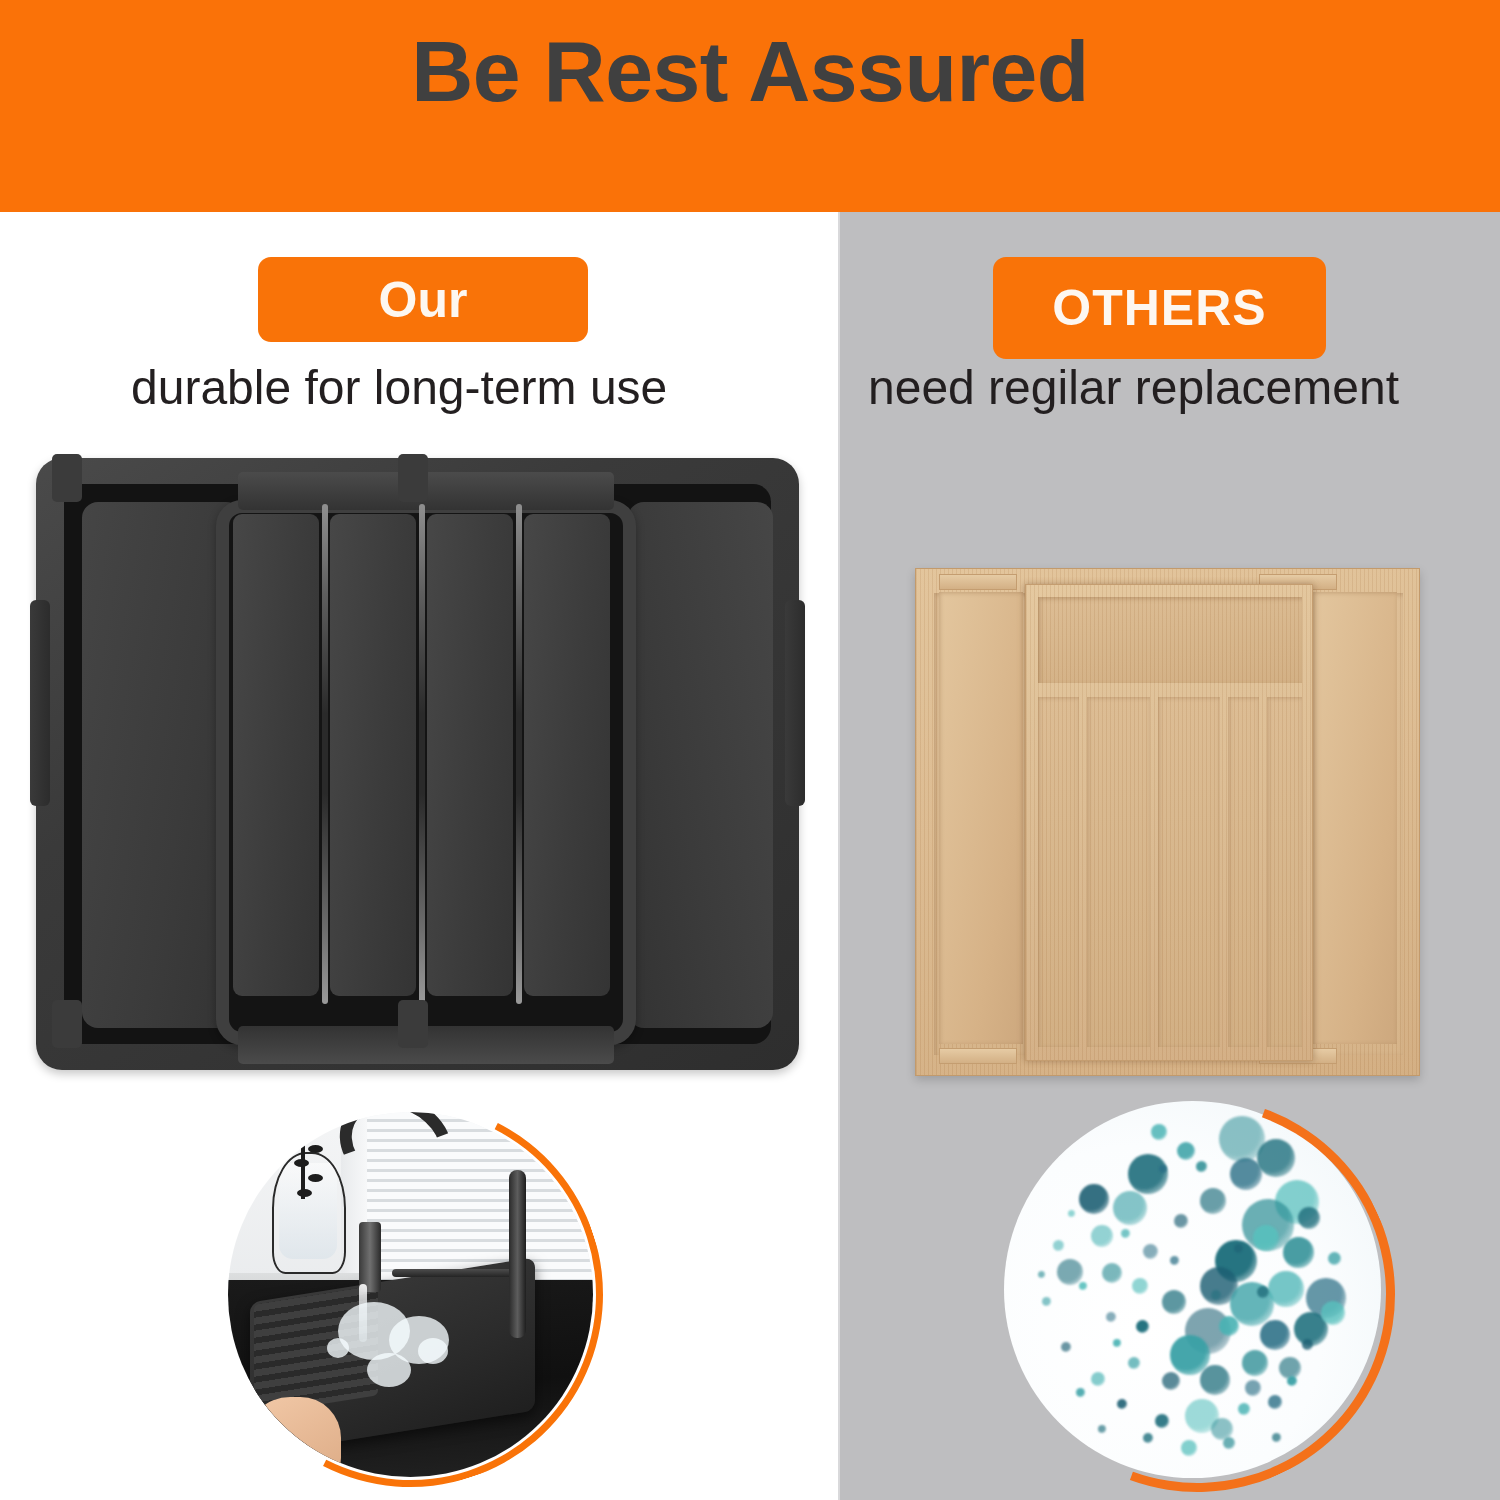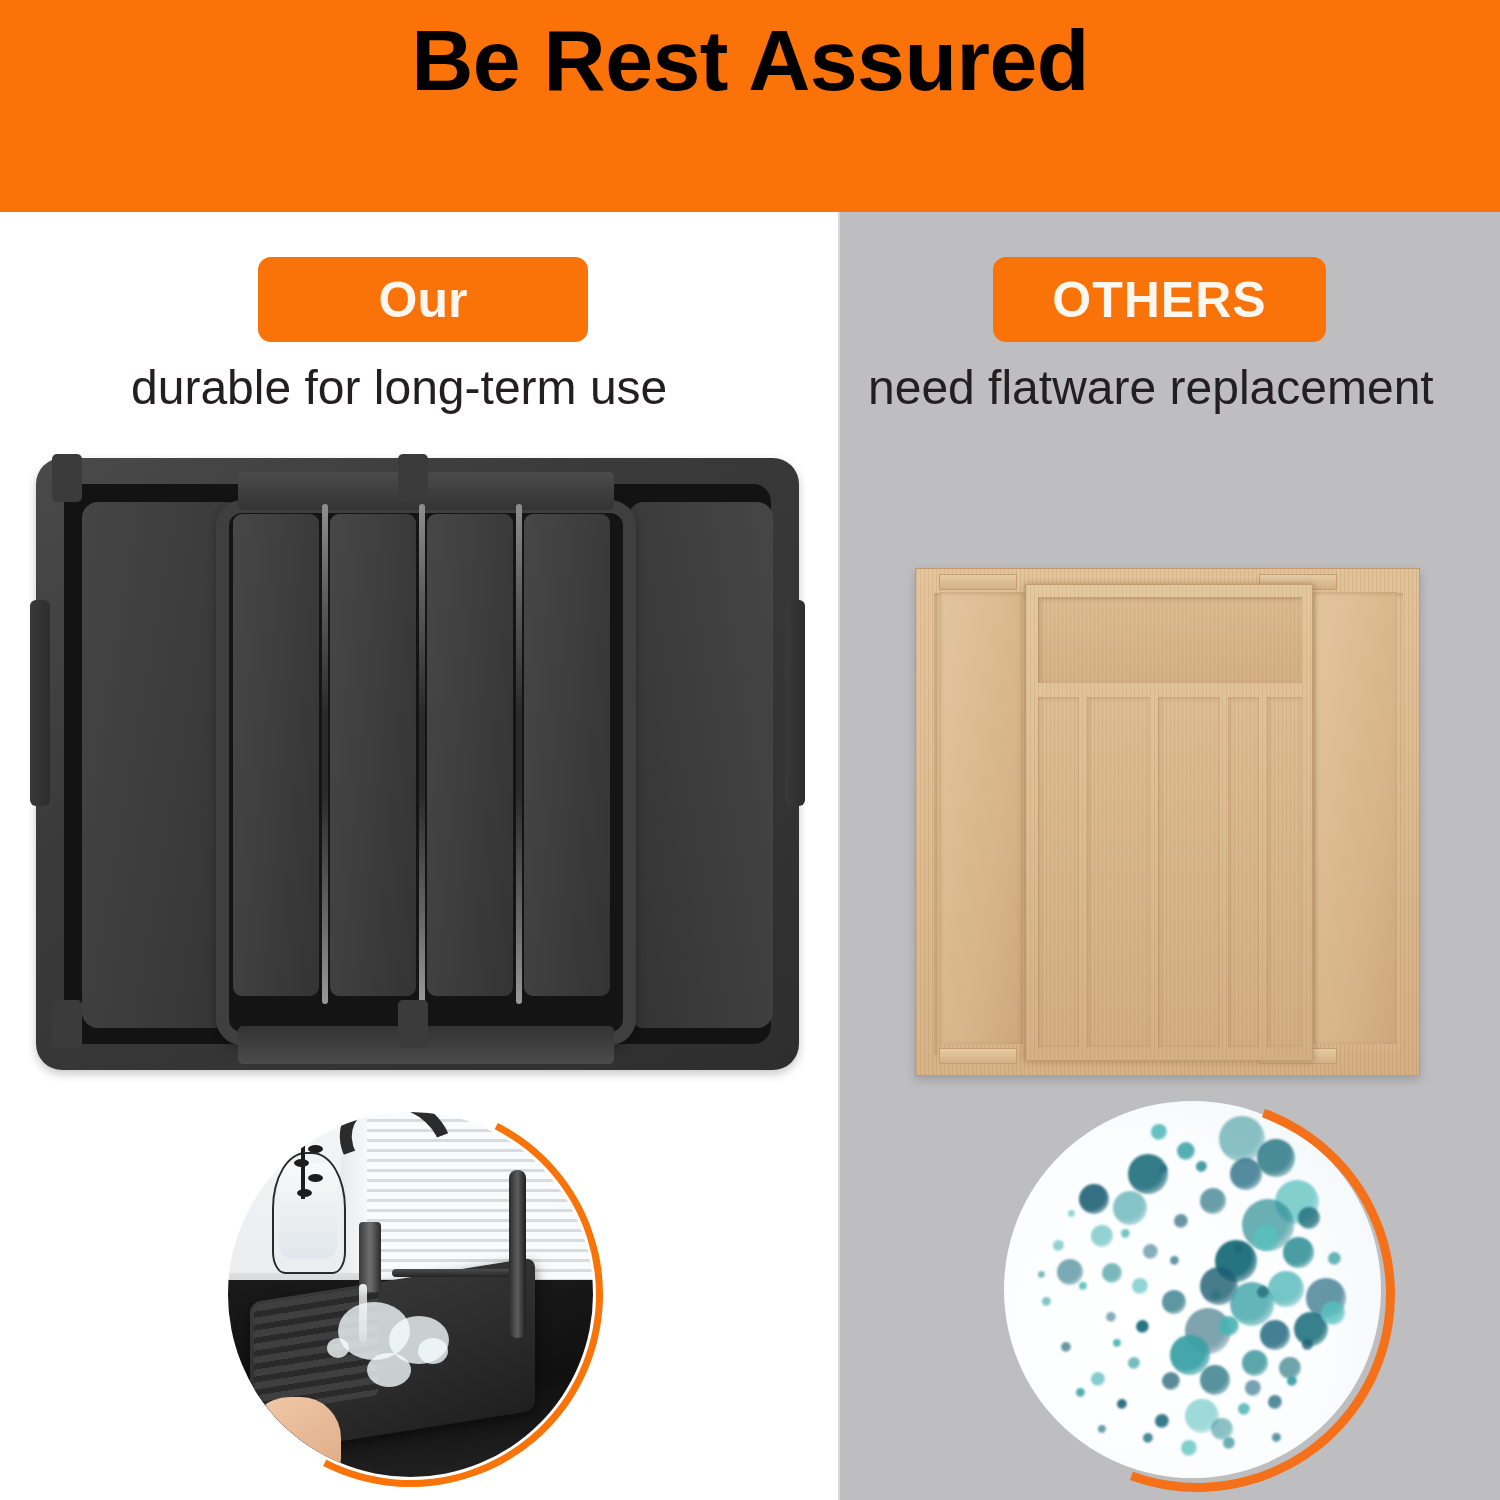--- a/index.html
+++ b/index.html
@@ -22,26 +22,26 @@
   #header-banner {
     position: absolute;
     left: 0; top: 0;
     width: 1500px;
     height: 212px;
     background: #FA7208;
     text-align: center;
     overflow: hidden;
   }
   #header-title {
-    margin: 6px;
+    margin: 17px;
     padding-top: 8px;
     font-size: 86px;
     line-height: 1.08;
     font-weight: 700;
-    color: #000000;
+    color: #404040;
     letter-spacing: -0.5px;
     font-family: "Liberation Sans", sans-serif;
   }
   #header-subtitle {
     margin: 0;
     padding-top: 2px;
     font-size: 45px;
     line-height: 1.1;
     font-weight: 600;
     color: #FDF8F2;
@@ -82,21 +82,21 @@
     top: 257px;
     width: 330px;
     height: 85px;
     font-size: 50px;
     border-radius: 13px;
   }
   #badge-others {
     left: 993px;
     top: 257px;
     width: 333px;
-    height: 85px;
+    height: 102px;
     font-size: 50px;
     letter-spacing: 1px;
   }
 
   
   .caption {
     position: absolute;
     font-size: 48px;
     color: #231F20;
     font-weight: 400;
@@ -506,21 +506,21 @@
   </div>
 
   <div id="panel-left"></div>
   <div id="panel-right"></div>
   <div id="panel-divider"></div>
 
   <div class="pill-badge" id="badge-our">Our</div>
   <div class="pill-badge" id="badge-others">OTHERS</div>
 
   <div class="caption" id="caption-left">durable for long-term use</div>
-  <div class="caption" id="caption-right">need flatware replacement</div>
+  <div class="caption" id="caption-right">need regilar replacement</div>
 
   <div id="product-black">
     <div class="blk-outer">
       <div class="blk-outer-well"></div>
       <div class="blk-left-floor"></div>
       <div class="blk-right-floor"></div>
     </div>
     <div class="blk-ear blk-ear-l"></div>
     <div class="blk-ear blk-ear-r"></div>
 

